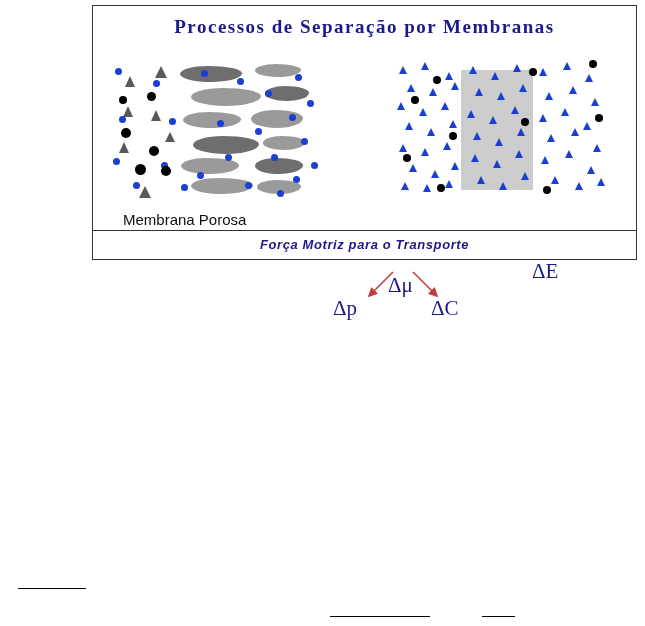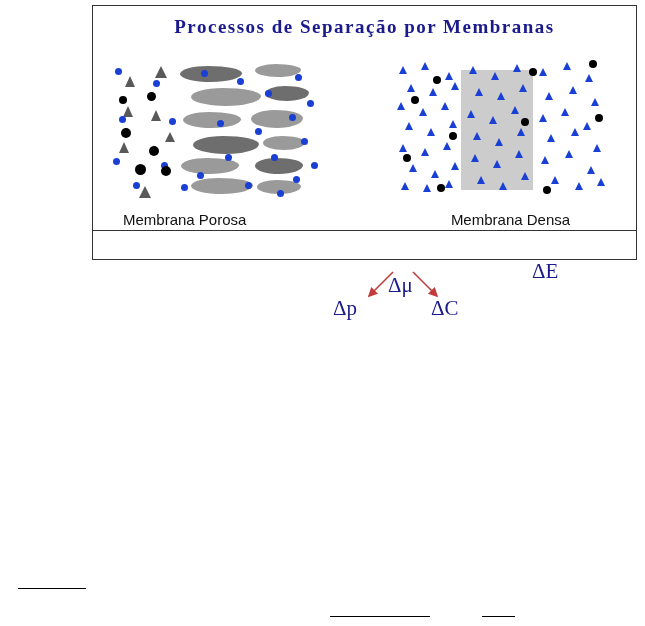--- a/index.html
+++ b/index.html
@@ -287,27 +287,27 @@
           <div class="dot dot-black" style="left: 18px; top: 38px; width: 8px; height: 8px;"></div>
           <div class="dot dot-black" style="left: 56px; top: 74px; width: 8px; height: 8px;"></div>
           <div class="dot dot-black" style="left: 10px; top: 96px; width: 8px; height: 8px;"></div>
           <div class="dot dot-black" style="left: 44px; top: 126px; width: 8px; height: 8px;"></div>
           <div class="dot dot-black" style="left: 136px; top: 10px; width: 8px; height: 8px;"></div>
           <div class="dot dot-black" style="left: 128px; top: 60px; width: 8px; height: 8px;"></div>
           <div class="dot dot-black" style="left: 196px; top: 2px; width: 8px; height: 8px;"></div>
           <div class="dot dot-black" style="left: 202px; top: 56px; width: 8px; height: 8px;"></div>
           <div class="dot dot-black" style="left: 150px; top: 128px; width: 8px; height: 8px;"></div>
         </div>
-      <div class="caption">Membrana Densa</div>
     </div>
 
   </div>
 
   <div id="divider"></div>
 
+  <div id="force-title">Força  Motriz  para  o  Transporte</div>
 
   <svg id="arrows" viewBox="0 0 543 95">
     <defs>
       <marker id="ah" markerWidth="7" markerHeight="7" refX="5" refY="3" orient="auto">
         <path d="M0,0 L6,3 L0,6 z" fill="#c33c3c"></path>
       </marker>
     </defs>
     <line x1="300" y1="42" x2="276" y2="66" stroke="#c33c3c" stroke-width="1.6" marker-end="url(#ah)"></line>
     <line x1="320" y1="42" x2="344" y2="66" stroke="#c33c3c" stroke-width="1.6" marker-end="url(#ah)"></line>
   </svg>

